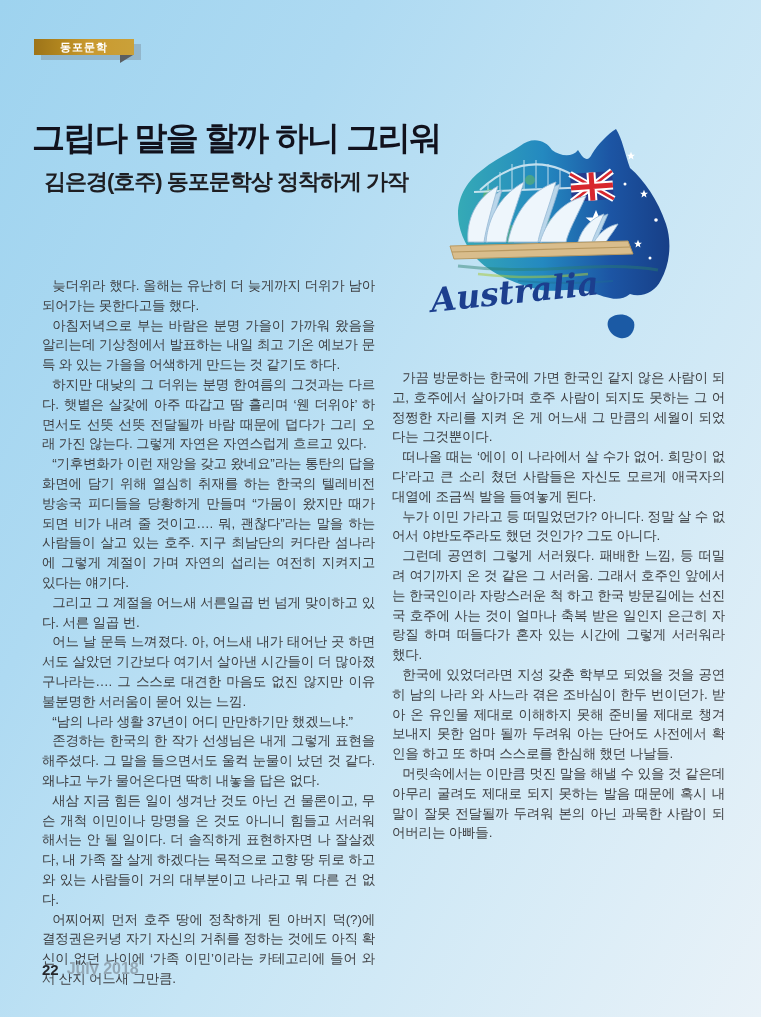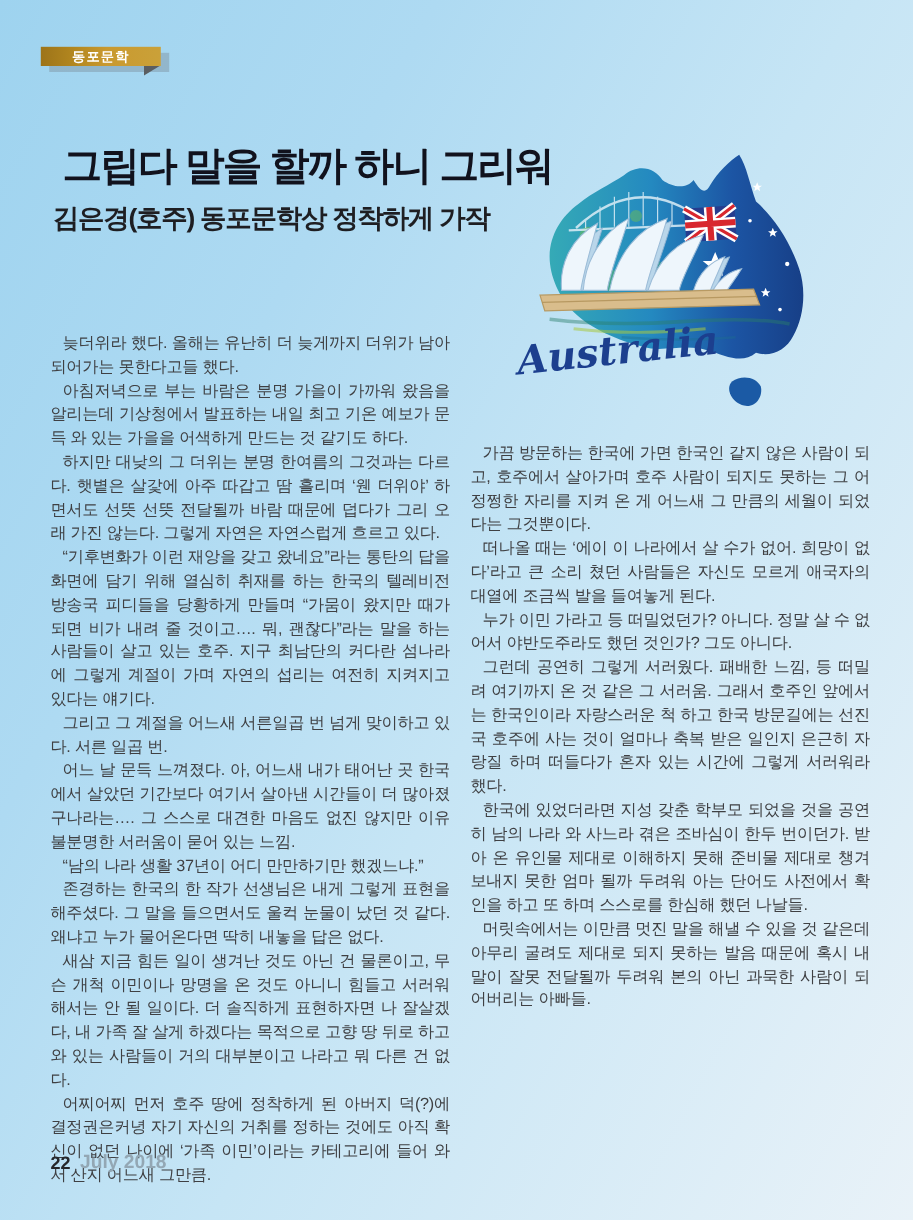--- a/index.html
+++ b/index.html
@@ -18,21 +18,21 @@
   }
   .badge-shadow{
     position:absolute;left:7px;top:5px;width:100px;height:16px;z-index:1;
     background:rgba(125,145,158,0.45);
   }
   .badge-fold{
     position:absolute;z-index:2;left:86px;top:16px;width:0;height:0;
     border-top:8px solid #5a5e61;border-right:13px solid transparent;
   }
   .title{
-    position:absolute;left:52px;top:118px;width:430px;
+    position:absolute;left:32px;top:118px;width:430px;
     font-size:33px;font-weight:900;color:#11121d;letter-spacing:-1.5px;line-height:1.2;
   }
   .subtitle{
     position:absolute;left:44px;top:167px;width:430px;
     font-size:22px;font-weight:700;color:#1e1e22;letter-spacing:-1px;
   }
   .column{
     position:absolute;width:333px;
     font-size:13.5px;line-height:19.8px;color:#3f4043;
     text-align:justify;letter-spacing:-0.2px;
@@ -138,21 +138,21 @@
 
     <text x="4" y="188" transform="rotate(-6 4 188)" font-family="'DejaVu Serif','Liberation Serif',serif" font-style="italic" font-weight="bold" font-size="33" fill="#1c3f8e">Australia</text>
   </svg>
 
   <div class="column col1">
     <p>늦더위라 했다. 올해는 유난히 더 늦게까지 더위가 남아 되어가는 못한다고들 했다.</p>
     <p>아침저녁으로 부는 바람은 분명 가을이 가까워 왔음을 알리는데 기상청에서 발표하는 내일 최고 기온 예보가 문득 와 있는 가을을 어색하게 만드는 것 같기도 하다.</p>
     <p>하지만 대낮의 그 더위는 분명 한여름의 그것과는 다르다. 햇볕은 살갗에 아주 따갑고 땀 흘리며 ‘웬 더위야’ 하면서도 선뜻 선뜻 전달될까 바람 때문에 덥다가 그리 오래 가진 않는다. 그렇게 자연은 자연스럽게 흐르고 있다.</p>
     <p>“기후변화가 이런 재앙을 갖고 왔네요”라는 통탄의 답을 화면에 담기 위해 열심히 취재를 하는 한국의 텔레비전 방송국 피디들을 당황하게 만들며 “가뭄이 왔지만 때가 되면 비가 내려 줄 것이고…. 뭐, 괜찮다”라는 말을 하는 사람들이 살고 있는 호주. 지구 최남단의 커다란 섬나라에 그렇게 계절이 가며 자연의 섭리는 여전히 지켜지고 있다는 얘기다.</p>
     <p>그리고 그 계절을 어느새 서른일곱 번 넘게 맞이하고 있다. 서른 일곱 번.</p>
-    <p>어느 날 문득 느껴졌다. 아, 어느새 내가 태어난 곳 한국에서 살았던 기간보다 여기서 살아낸 시간들이 더 많아졌구나라는…. 그 스스로 대견한 마음도 없진 않지만 이유 불분명한 서러움이 묻어 있는 느낌.</p>
+    <p>어느 날 문득 느껴졌다. 아, 어느새 내가 태어난 곳 하면서도 살았던 기간보다 여기서 살아낸 시간들이 더 많아졌구나라는…. 그 스스로 대견한 마음도 없진 않지만 이유 불분명한 서러움이 묻어 있는 느낌.</p>
     <p>“남의 나라 생활 37년이 어디 만만하기만 했겠느냐.”</p>
     <p>존경하는 한국의 한 작가 선생님은 내게 그렇게 표현을 해주셨다. 그 말을 들으면서도 울컥 눈물이 났던 것 같다. 왜냐고 누가 물어온다면 딱히 내놓을 답은 없다.</p>
     <p>새삼 지금 힘든 일이 생겨난 것도 아닌 건 물론이고, 무슨 개척 이민이나 망명을 온 것도 아니니 힘들고 서러워해서는 안 될 일이다. 더 솔직하게 표현하자면 나 잘살겠다, 내 가족 잘 살게 하겠다는 목적으로 고향 땅 뒤로 하고 와 있는 사람들이 거의 대부분이고 나라고 뭐 다른 건 없다.</p>
     <p>어찌어찌 먼저 호주 땅에 정착하게 된 아버지 덕(?)에 결정권은커녕 자기 자신의 거취를 정하는 것에도 아직 확신이 없던 나이에 ‘가족 이민’이라는 카테고리에 들어 와서 산지 어느새 그만큼.</p>
   </div>
 
   <div class="column col2">
     <p>가끔 방문하는 한국에 가면 한국인 같지 않은 사람이 되고, 호주에서 살아가며 호주 사람이 되지도 못하는 그 어정쩡한 자리를 지켜 온 게 어느새 그 만큼의 세월이 되었다는 그것뿐이다.</p>
     <p>떠나올 때는 ‘에이 이 나라에서 살 수가 없어. 희망이 없다’라고 큰 소리 쳤던 사람들은 자신도 모르게 애국자의 대열에 조금씩 발을 들여놓게 된다.</p>
     <p>누가 이민 가라고 등 떠밀었던가? 아니다. 정말 살 수 없어서 야반도주라도 했던 것인가? 그도 아니다.</p>

